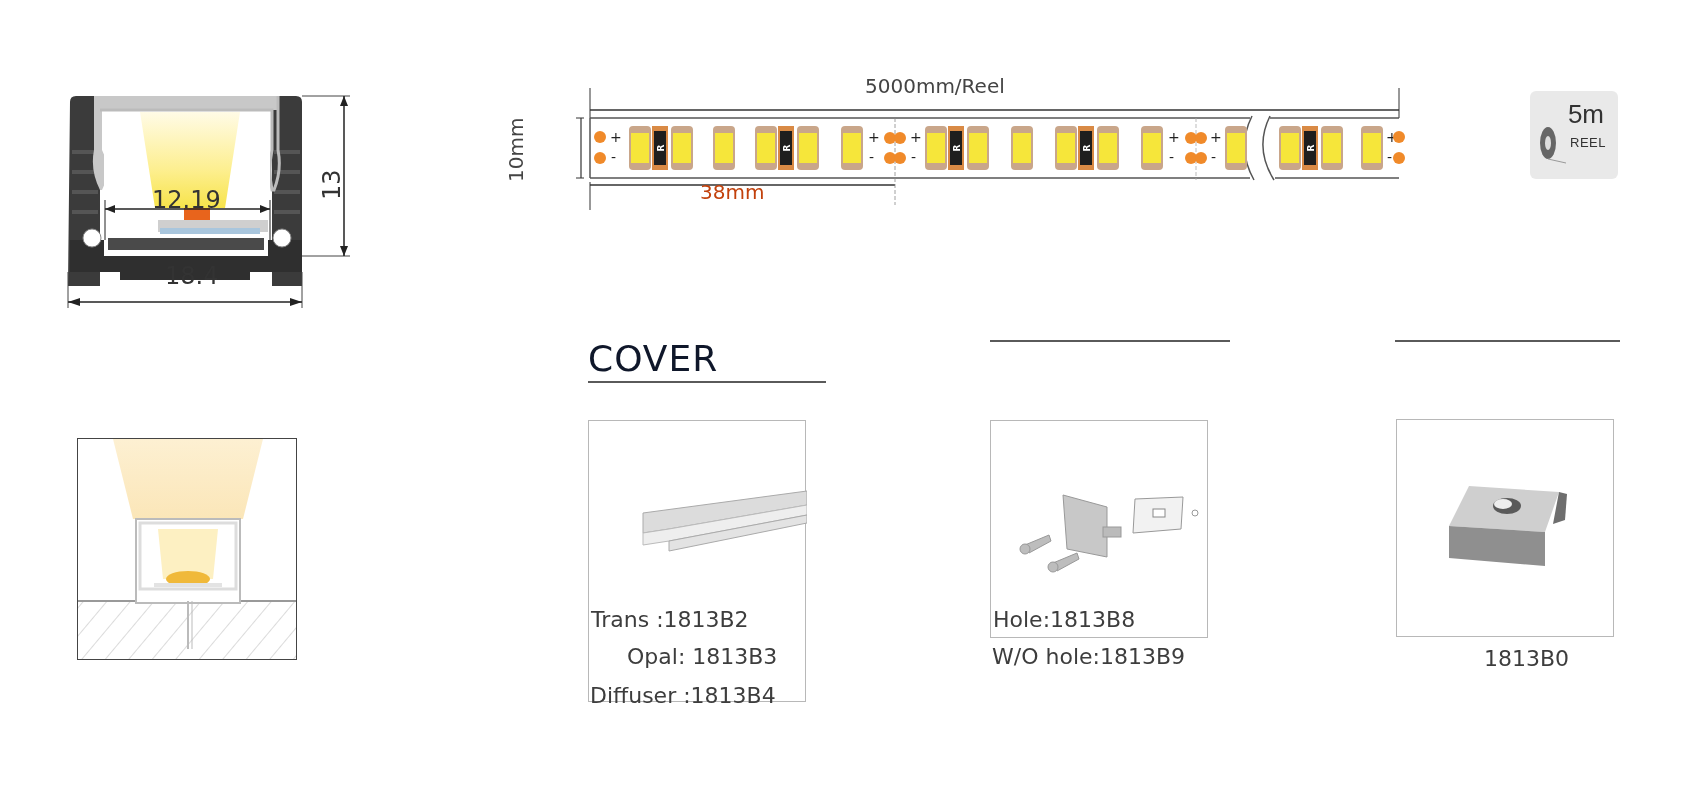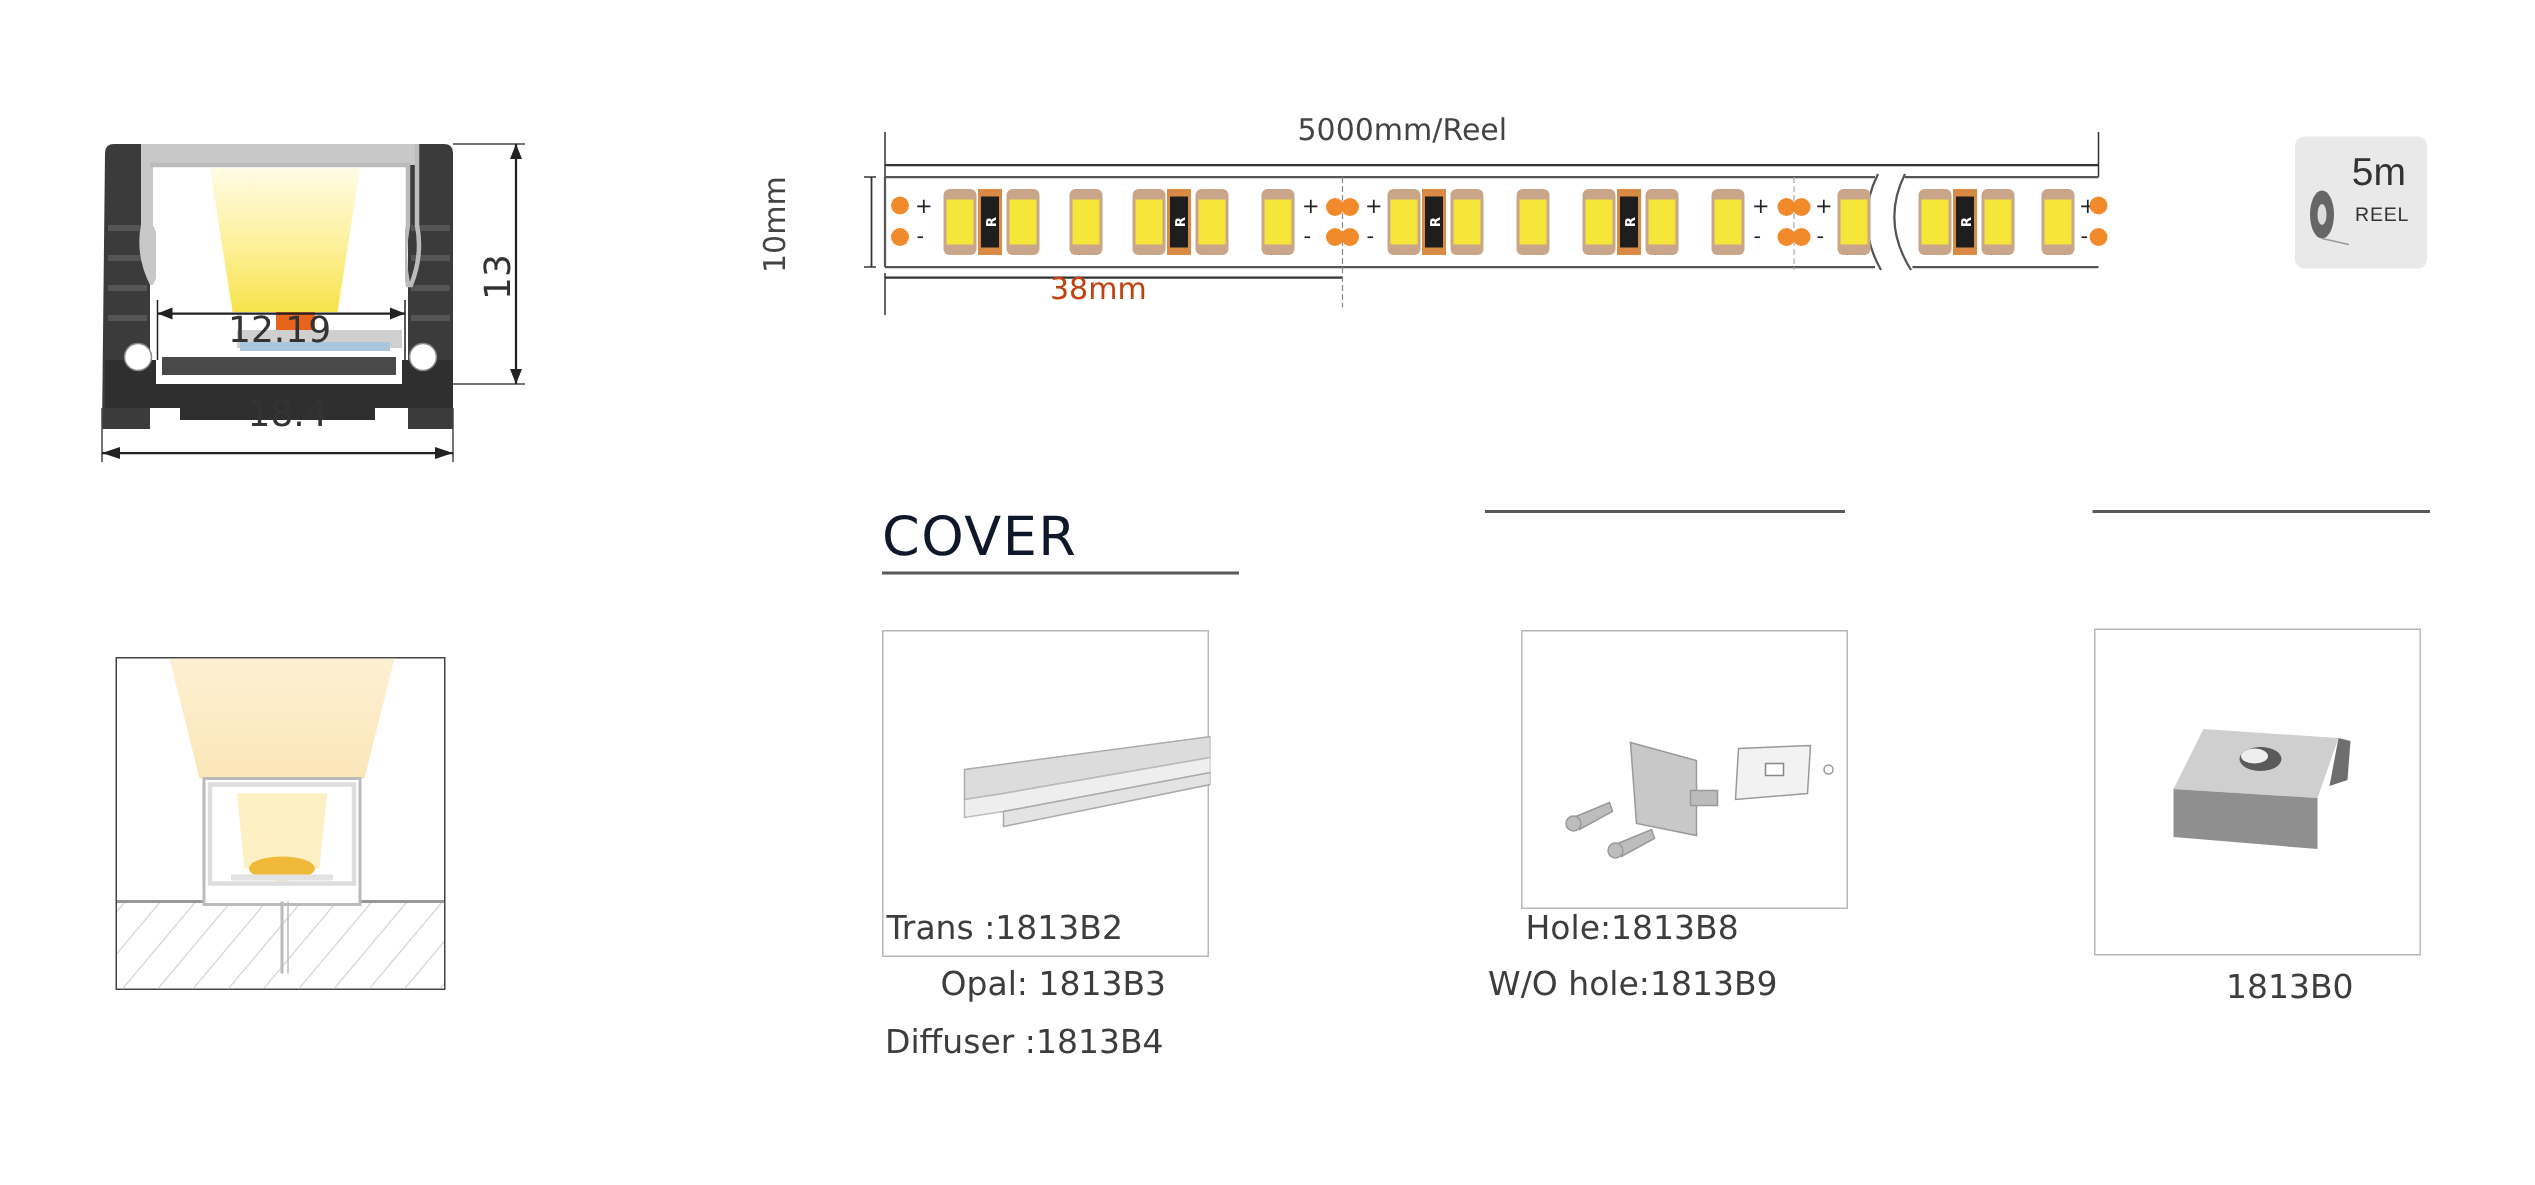--- a/index.html
+++ b/index.html
@@ -82,21 +82,21 @@
     <line x1="284" y1="6" x2="284" y2="166" stroke="#222" stroke-width="1.5"></line>
     <polygon points="284,6 280,16 288,16" fill="#222"></polygon>
     <polygon points="284,166 280,156 288,156" fill="#222"></polygon>
 
     <line x1="8" y1="182" x2="8" y2="218" stroke="#444" stroke-width="1"></line>
     <line x1="242" y1="182" x2="242" y2="218" stroke="#444" stroke-width="1"></line>
     <line x1="8" y1="212" x2="242" y2="212" stroke="#222" stroke-width="1.5"></line>
     <polygon points="8,212 20,208 20,216" fill="#222"></polygon>
     <polygon points="242,212 230,208 230,216" fill="#222"></polygon>
   </svg>
-  <span class="abs dim-text" style="left:92px; top:96px;margin-top:20px;">12.19</span>
+  <span class="abs dim-text" style="left:92px; top:96px;">12.19</span>
   <span class="abs dim-text" style="left:105px; top:172px;">18.4</span>
   <span class="abs dim-text" style="left:258px; top:80px; transform: rotate(-90deg); transform-origin: left top; top:110px;">13</span>
 </div>
 
 <div class="abs install">
   <svg width="220" height="222" viewBox="0 0 220 222">
     <defs>
       <linearGradient id="beam2" x1="0" y1="0" x2="0" y2="1">
         <stop offset="0" stop-color="#fdf0d2"></stop>
         <stop offset="1" stop-color="#fbe6b8"></stop>
@@ -221,35 +221,35 @@
     <line x1="12" y1="38" x2="30" y2="42" stroke="#999" stroke-width="1"></line>
   </svg>
   <span class="reel-5m">5m</span>
   <span class="reel-label">REEL</span>
 </div>
 
 <div class="abs" style="left:588px; top:338px; width:240px;">
   <div class="section-title">COVER</div>
   <div class="section-rule" style="margin-top:2px; width:238px;"></div>
 </div>
-<div class="abs product-box" style="left:588px; top:420px; width:218px; height:218px;padding-left:12px;">
+<div class="abs product-box" style="left:588px; top:420px; width:218px; height:282px;padding-left:12px;">
   <svg class="abs" style="left:50px; top:68px;" width="168" height="70" viewBox="0 0 168 70">
     <polygon points="4,24 168,2 168,16 30,40 4,44" fill="#dcdcdc" stroke="#aaa" stroke-width="1"></polygon>
     <polygon points="4,44 30,40 168,16 168,26 30,52 4,56" fill="#eeeeee" stroke="#bbb" stroke-width="1"></polygon>
     <polygon points="30,52 168,26 168,34 30,62" fill="#e3e3e3" stroke="#aaa" stroke-width="1"></polygon>
   </svg>
   <span class="abs part-label" style="left:2px; top:186px;">Trans :1813B2</span>
 </div>
 <span class="abs part-label" style="left:590px; top:644px;margin-left:37px;">Opal:  1813B3</span>
 <span class="abs part-label" style="left:590px; top:683px;">Diffuser :1813B4</span>
 
 <div class="abs" style="left:990px; top:338px; width:240px;">
   <div class="section-rule" style="margin-top:2px; width:240px;"></div>
 </div>
-<div class="abs product-box" style="left:990px; top:420px; width:218px; height:186px;margin-left:24px;">
+<div class="abs product-box" style="left:990px; top:420px; width:218px; height:218px;">
   <svg class="abs" style="left:20px; top:66px;" width="190" height="90" viewBox="0 0 190 90">
     <polygon points="52,8 96,20 96,70 56,62" fill="#c8c8c8" stroke="#999"></polygon>
     <rect x="92" y="40" width="18" height="10" fill="#bbb" stroke="#999"></rect>
     <polygon points="124,12 172,10 170,42 122,46" fill="#f2f2f2" stroke="#999"></polygon>
     <rect x="142" y="22" width="12" height="8" fill="#fff" stroke="#888"></rect>
     <circle cx="184" cy="26" r="3" fill="none" stroke="#999"></circle>
     <g fill="#bdbdbd" stroke="#999">
       <polygon points="14,58 38,48 40,54 18,66"></polygon>
       <circle cx="14" cy="62" r="5"></circle>
       <polygon points="42,76 66,66 68,72 46,84"></polygon>

